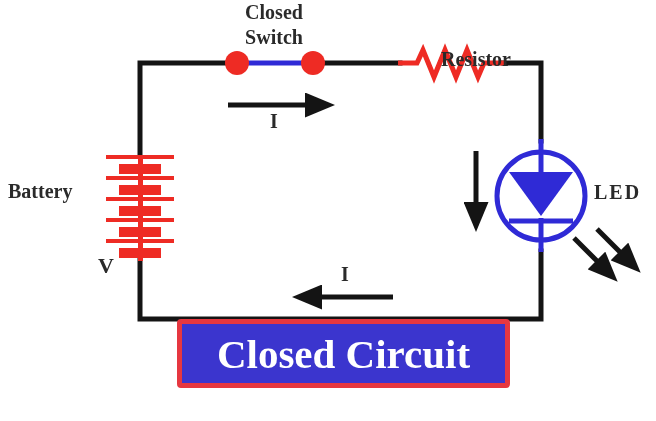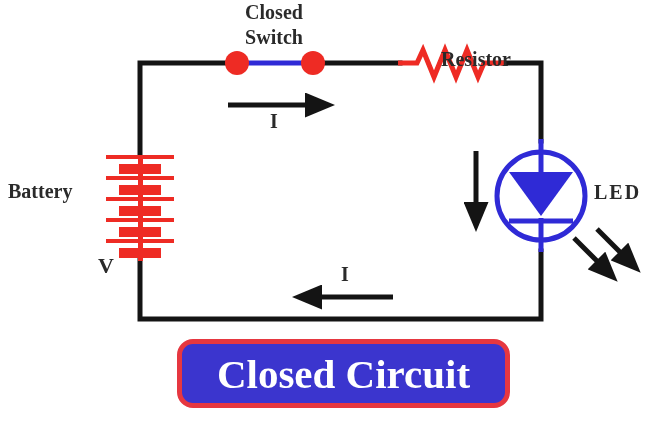--- a/index.html
+++ b/index.html
@@ -24,25 +24,25 @@
     position:absolute;
     color:var(--label,#2a2a2a);
     font-weight:bold;
     font-size:20px;
     line-height:1.25;
     white-space:pre-line;
   }
   .center{text-align:center;}
   #banner{
     position:absolute;
-    left:177px;top:339px;width:333px;height:69px;
+    left:177px;top:319px;width:333px;height:69px;
     box-sizing:border-box;
     background:var(--banner_fill,#3b35ce);
     border:5px solid var(--banner_border,#e63740);
-    border-radius:16px;
+    border-radius:4px;
     display:flex;align-items:center;justify-content:center;
     color:var(--banner_text,#ffffff);
     font-size:41px;font-weight:bold;
   }
   #led-label{letter-spacing:2px;}
 </style>
 </head>
 <body>
 
 <div id="stage">

